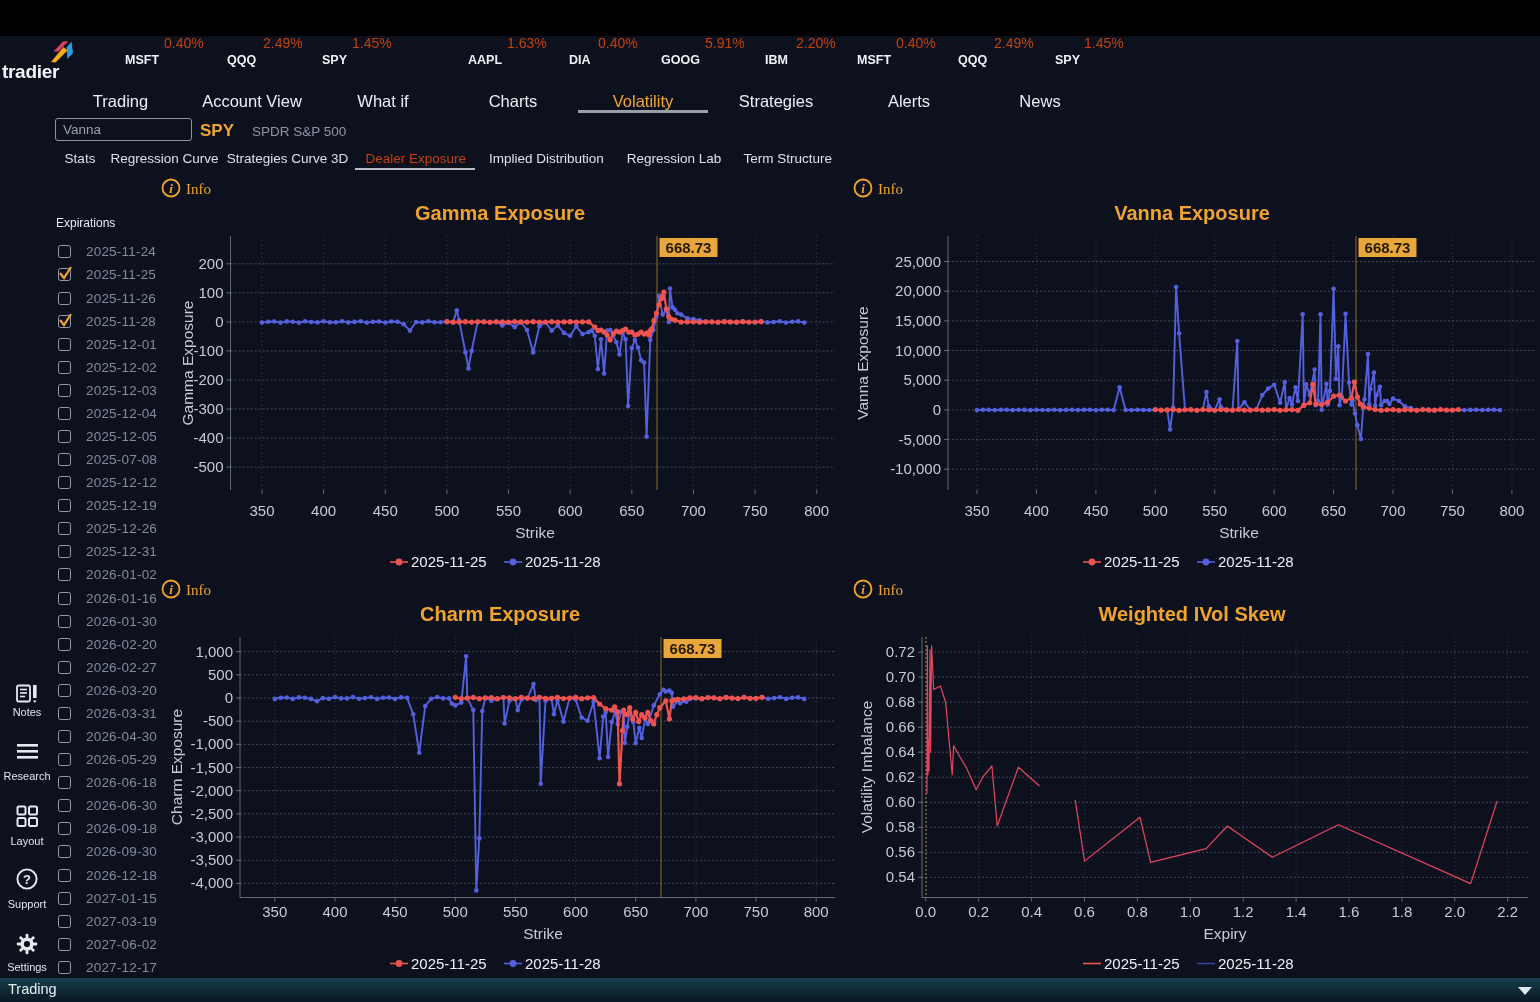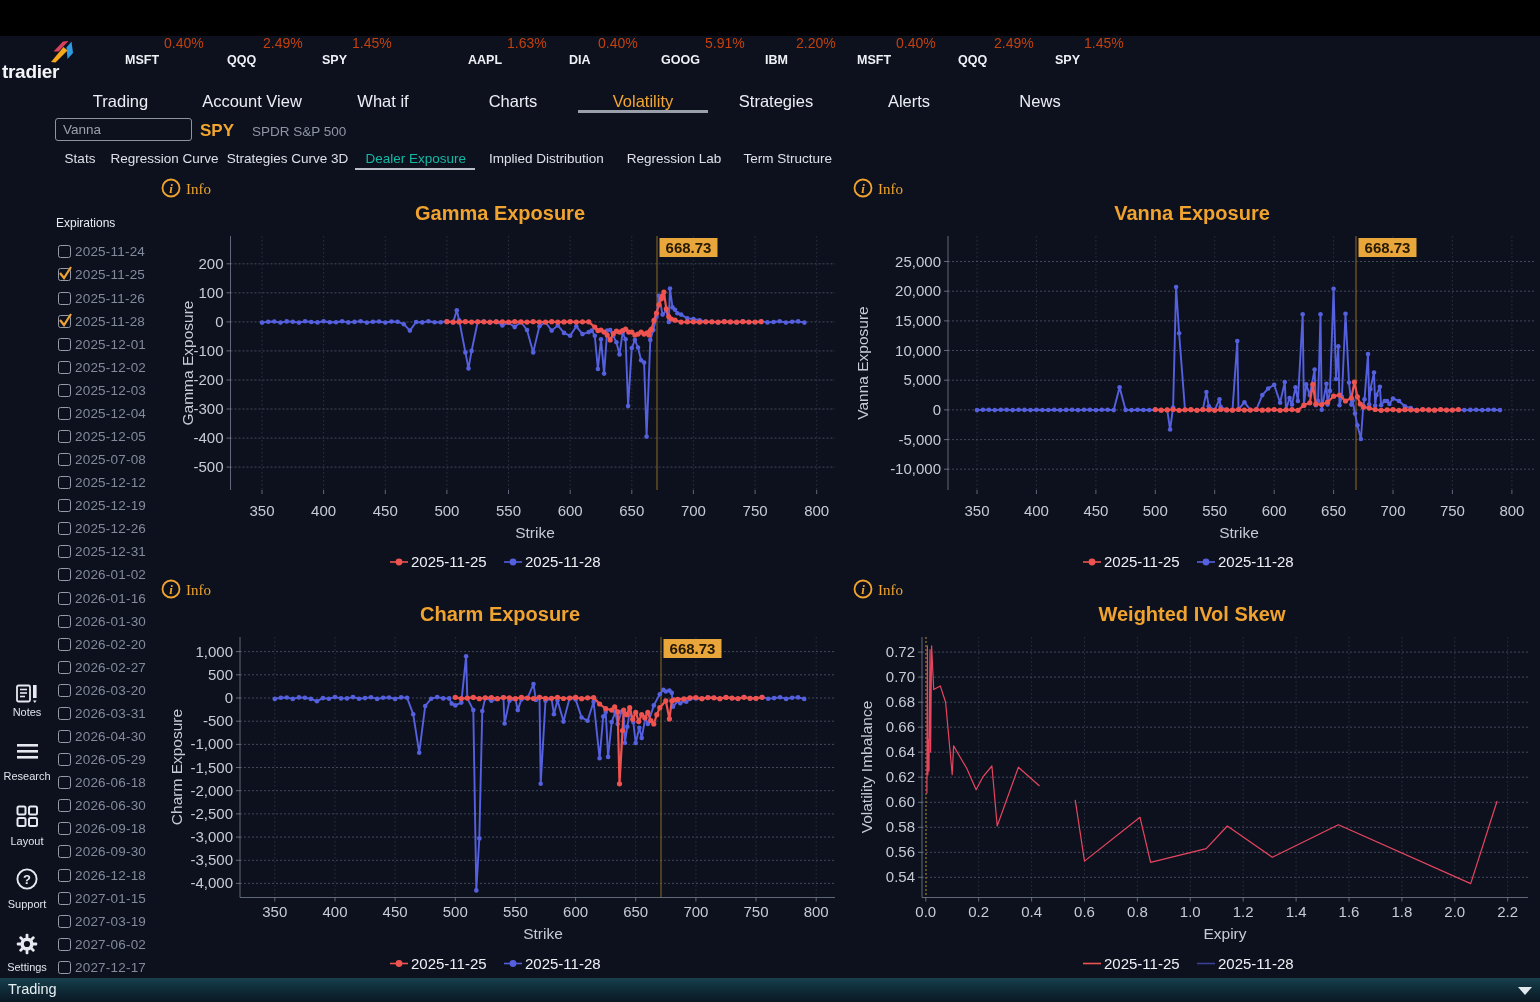--- a/index.html
+++ b/index.html
@@ -6,26 +6,26 @@
 #topbar{position:absolute;left:0;top:0;width:100%;height:36px;background:#000}
 .tsym{position:absolute;top:53px;font-size:12.5px;font-weight:700;color:#eef1f5}
 .tpct{position:absolute;top:35px;font-size:14px;color:#c2410c}
 .nav{position:absolute;top:92px;font-size:16.5px;color:#eceef4;transform:translateX(-50%);white-space:nowrap}
 .nav.on{color:#f3a633}
 #navunder{position:absolute;left:578px;top:110px;width:130px;height:3px;background:#9aa0aa}
 #symbox{position:absolute;left:55px;top:118px;width:137px;height:23px;border:1px solid #8d93a0;border-radius:3px;background:transparent;font-size:13.5px;color:#9aa0ac;line-height:21px;padding-left:7px}
 #spy{position:absolute;left:200px;top:121px;font-size:17px;font-weight:700;color:#f2a62e}
 #spyname{position:absolute;left:252px;top:124px;font-size:13.5px;color:#8f95a6}
 .sub{position:absolute;top:151px;font-size:13.5px;color:#dde0e8;transform:translateX(-50%);white-space:nowrap}
-.sub.on{color:#14b8a6}
+.sub.on{color:#c2410c}
 #subunder{position:absolute;left:355px;top:167.5px;width:120px;height:2px;background:#b9bec8}
 #expt{position:absolute;left:56px;top:216px;font-size:12px;color:#e8ecf2}
 .erow{position:absolute;left:58px;height:23px;display:flex;align-items:center}
 .cbx{position:relative;width:13px;height:13px;border:1.5px solid #959ba8;border-radius:2.5px;display:inline-block}
-.dt{margin-left:4px;font-size:13.5px;color:#838a9c;letter-spacing:0.2px}
+.dt{margin-left:15px;font-size:13.5px;color:#838a9c;letter-spacing:0.2px}
 .raillbl{position:absolute;left:0;width:54px;text-align:center;font-size:11px;color:#dfe3ea}
 #botbar{position:absolute;left:0;top:978px;width:100%;height:24px;background:linear-gradient(180deg,#17414d 0%,#102e3b 40%,#0a1823 100%)}
 #botbar span{position:absolute;left:8px;top:3px;font-size:14.5px;color:#e6eef2}
 #caret{position:absolute;right:8px;top:9px;width:0;height:0;border-left:7px solid transparent;border-right:7px solid transparent;border-top:8px solid #dfe9ee}
 </style></head><body>
 <div id="topbar"></div>
 <svg width="84" height="50" viewBox="0 0 84 50" style="position:absolute;left:0;top:32px">
     <polygon points="53.5,19.5 63,9.5 68.5,9 58.5,19.5" fill="#d9405b"></polygon>
     <polygon points="71.5,9.5 73,21 67.5,27 66.5,15.5" fill="#2f9be0"></polygon>
     <polygon points="51,30 63.5,15 67.5,18.5 55.5,30.5" fill="#f5a81c"></polygon>

